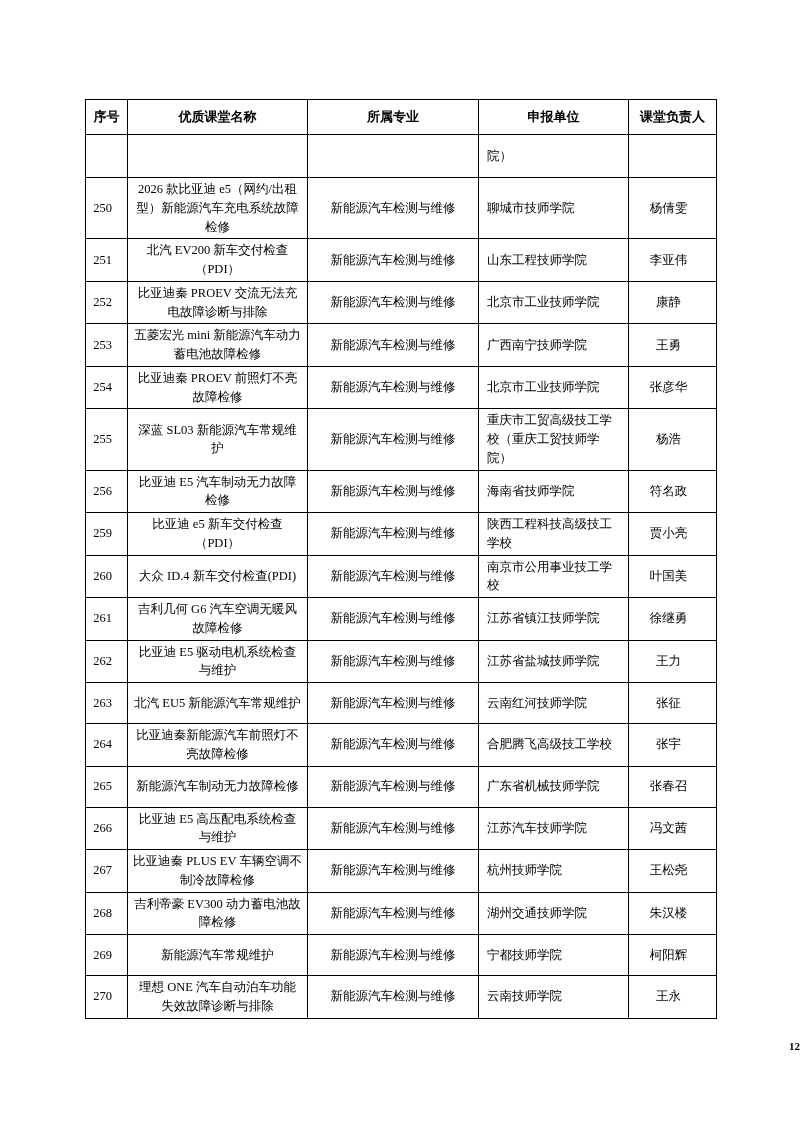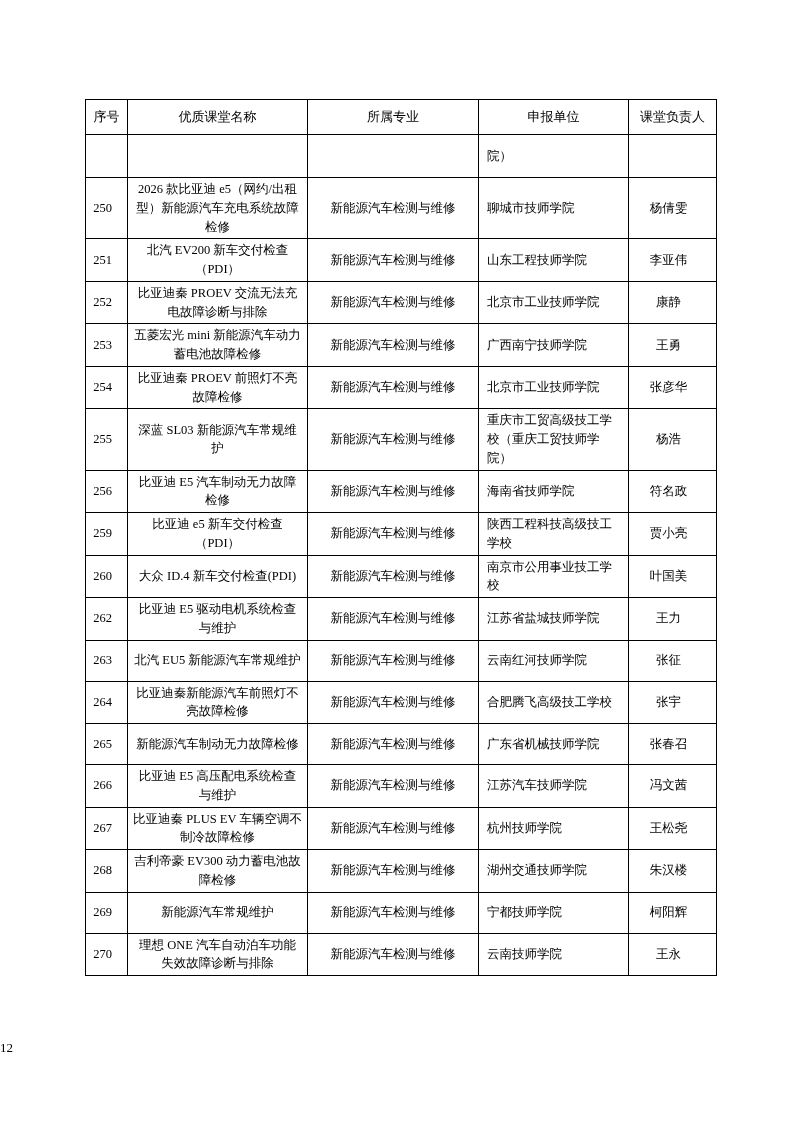--- a/index.html
+++ b/index.html
@@ -30,21 +30,21 @@
     font-size: 12.5px;
     line-height: 1.5;
     padding: 2px 5px;
     text-align: center;
     vertical-align: middle;
     word-break: break-word;
     overflow: hidden;
   }
   .course-table thead th {
     font-family: "Liberation Sans", "DejaVu Sans", sans-serif;
-    font-weight: normal;
+    font-weight: bold;
     font-size: 13px;
     height: 30px;
     padding: 2px 3px;
   }
   .course-table tbody td {
     height: 36px;
   }
   .course-table tbody tr[data-name="carryover-row"] td {
     height: 38px;
     vertical-align: middle;
@@ -57,23 +57,24 @@
   .course-table td.c-no,
   .course-table td.c-leader {
     padding-left: 2px;
     padding-right: 10px;
   }
   .page-number {
     position: absolute;
     left: 0;
     right: 0;
     top: 1040px;
-    text-align: left;
-    font-size: 13px;
+    text-align: right;
+    font-size: 11px;
     font-family: "Liberation Serif", "DejaVu Serif", serif;
+    font-weight: bold;
   }
 </style>
 </head>
 <body>
 
 <div class="page" data-name="document-page">
 
   <table class="course-table" data-name="course-table">
     <colgroup>
       <col style="width:42px">
@@ -156,20 +157,27 @@
           <td class="c-leader" data-name="cell-leader">贾小亮</td>
         </tr>
         <tr data-name="table-row">
           <td class="c-no" data-name="cell-serial-number">260</td>
           <td class="c-name" data-name="cell-course-name">大众 ID.4 新车交付检查(PDI)</td>
           <td class="c-major" data-name="cell-major">新能源汽车检测与维修</td>
           <td class="c-unit" data-name="cell-unit">南京市公用事业技工学校</td>
           <td class="c-leader" data-name="cell-leader">叶国美</td>
         </tr>
         <tr data-name="table-row">
+          <td class="c-no" data-name="cell-serial-number">261</td>
+          <td class="c-name" data-name="cell-course-name">吉利几何 G6 汽车空调无暖风故障检修</td>
+          <td class="c-major" data-name="cell-major">新能源汽车检测与维修</td>
+          <td class="c-unit" data-name="cell-unit">江苏省镇江技师学院</td>
+          <td class="c-leader" data-name="cell-leader">徐继勇</td>
+        </tr>
+        <tr data-name="table-row">
           <td class="c-no" data-name="cell-serial-number">262</td>
           <td class="c-name" data-name="cell-course-name">比亚迪 E5 驱动电机系统检查与维护</td>
           <td class="c-major" data-name="cell-major">新能源汽车检测与维修</td>
           <td class="c-unit" data-name="cell-unit">江苏省盐城技师学院</td>
           <td class="c-leader" data-name="cell-leader">王力</td>
         </tr>
         <tr data-name="table-row">
           <td class="c-no" data-name="cell-serial-number">263</td>
           <td class="c-name" data-name="cell-course-name">北汽 EU5 新能源汽车常规维护</td>
           <td class="c-major" data-name="cell-major">新能源汽车检测与维修</td>

